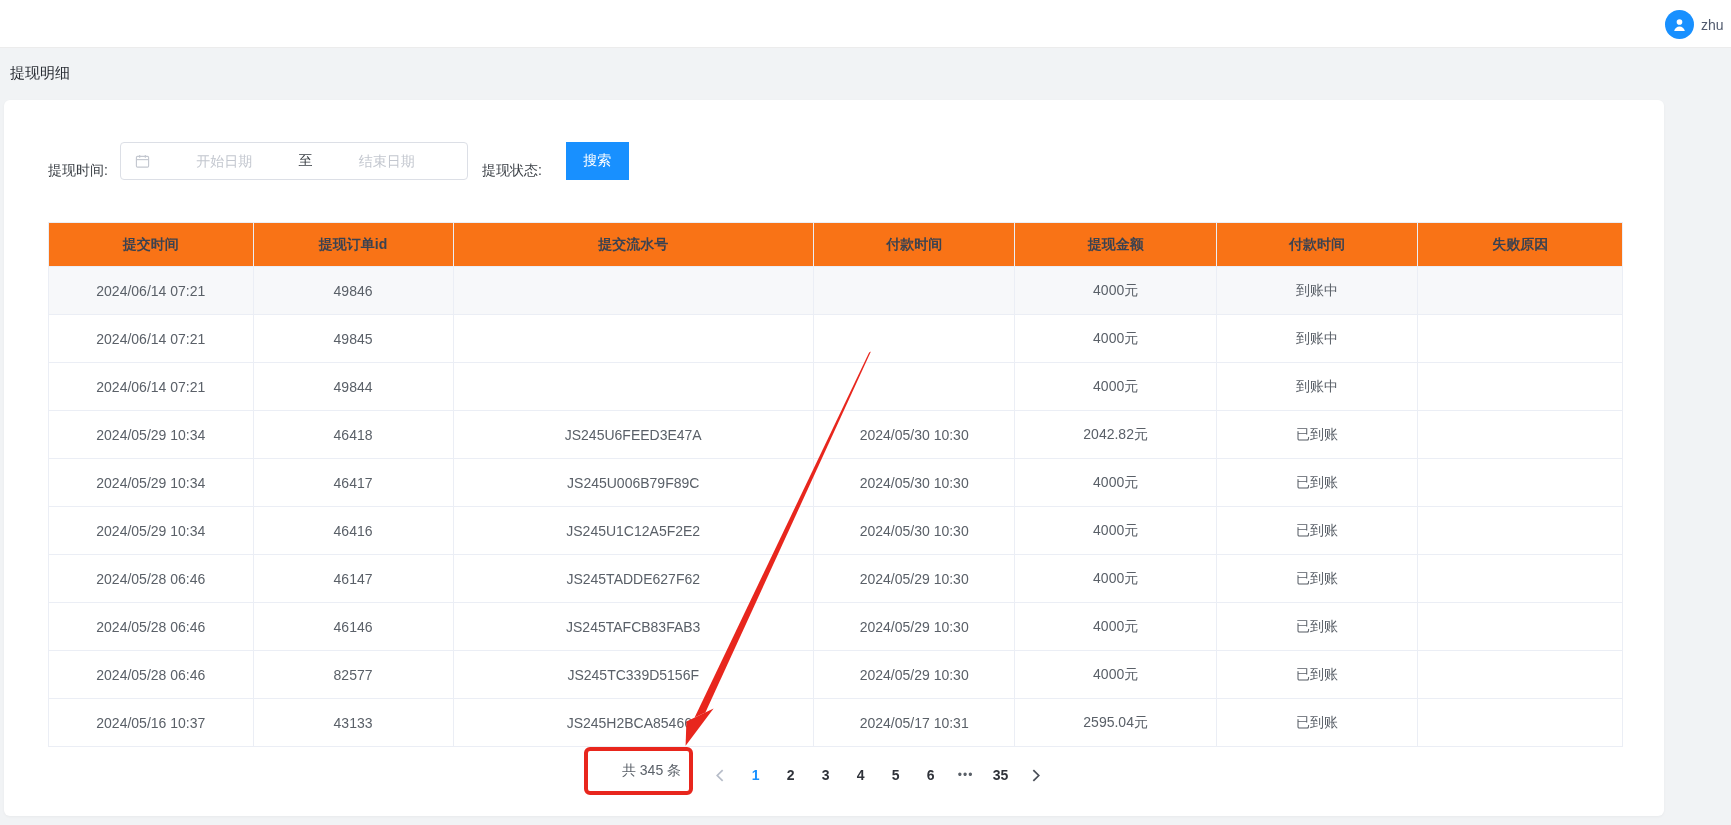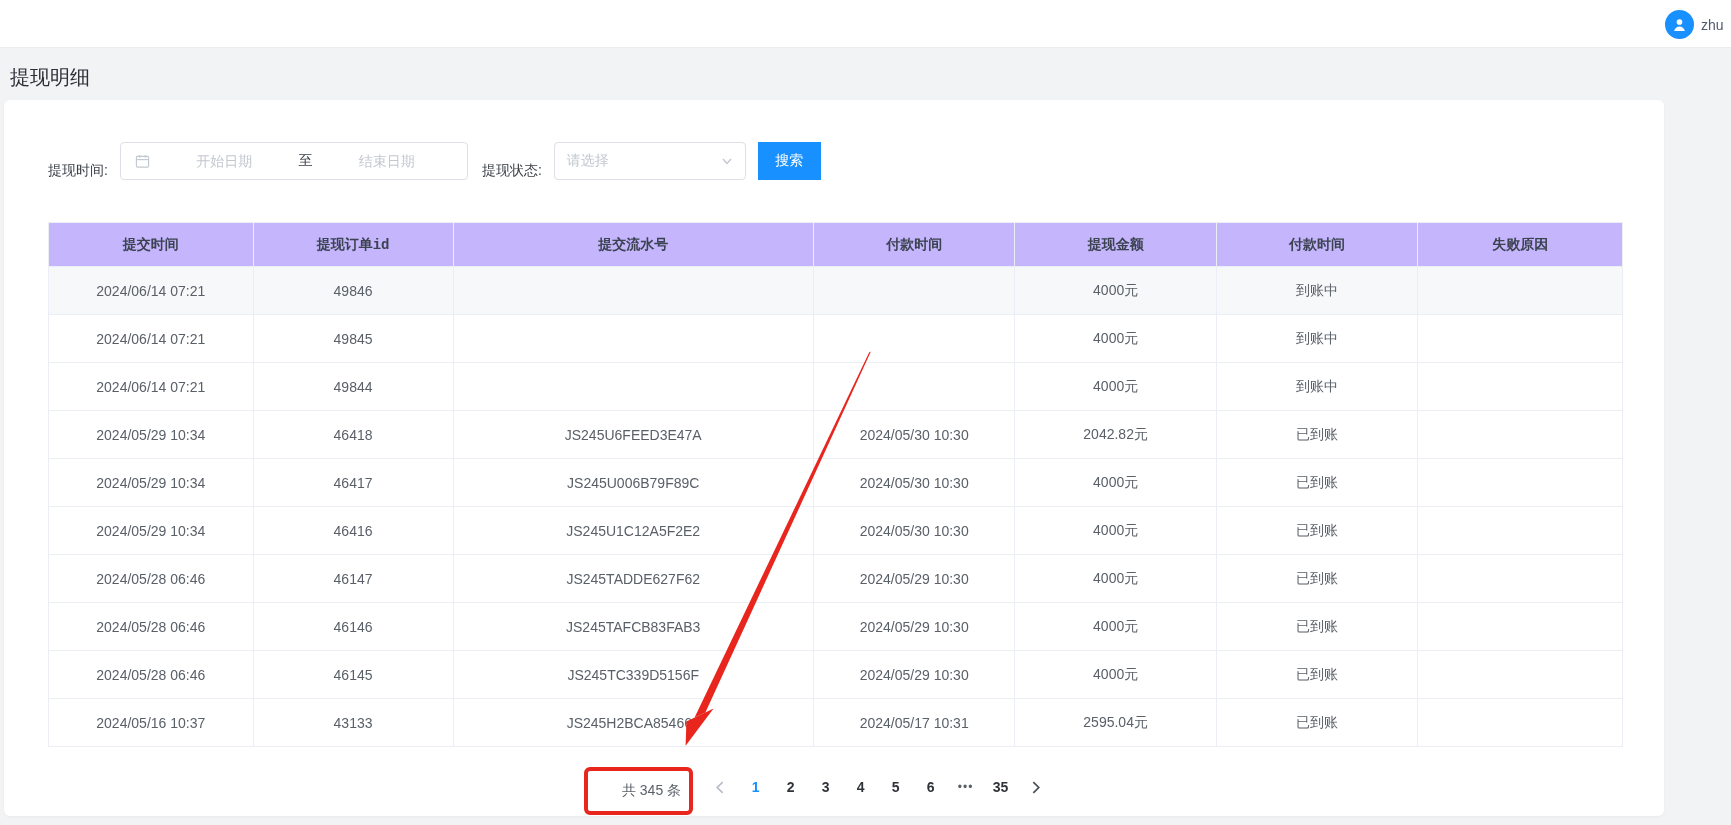--- a/index.html
+++ b/index.html
@@ -18,21 +18,21 @@
     position: absolute; top: 10px; left: 1665px;
     display: flex; align-items: center; gap: 7px; white-space: nowrap; text-align: right;
   }
   .avatar {
     width: 29px; height: 29px; border-radius: 50%;
     background: #1890ff; display: flex; align-items: center; justify-content: center;
     flex: 0 0 auto;
   }
   .username { font-size: 14px; color: #515a6e; }
   .page-title {
-    font-size: 20px; color: #2b2f36; font-weight: 500;
+    font-size: 15px; color: #2b2f36; font-weight: 500;
     margin: 16px 0 0 10px;
   }
   .card {
     position: absolute; left: 4px; top: 100px; width: 1660px; height: 716px;
     background: #ffffff; border-radius: 6px;
     box-shadow: 0 1px 3px rgba(0,0,0,0.04);
   }
   
   .filter-row { display: flex; align-items: flex-end; margin: 42px 0 0 44px; font-size: 14px; }
   .filter-label { color: #3a3f45; margin-right: 12px; }
@@ -63,28 +63,28 @@
   
   table.data-table {
     width: 1575px; margin: 42px 0 0 44px;
     border-collapse: collapse; font-size: 14px; table-layout: fixed;
   }
   .data-table th, .data-table td {
     border: 1px solid #ebeef5; text-align: center; padding: 0 6px;
     overflow: hidden; white-space: nowrap;
   }
   .data-table th {
-    height: 44px; background: #c4b5fd; color: #3b4250; font-weight: 700; font-family: Liberation Mono, monospace;
+    height: 44px; background: #f97316; color: #3b4250; font-weight: 700;
   }
   .data-table td { height: 48px; color: #5a6068; background: #fff; }
   .data-table tbody tr:first-child td { background: #f7f8fa; }
   
   .pagination {
     width: 1575px; margin: 13px 0 0 44px;
-    display: flex; align-items: flex-end; justify-content: center;
+    display: flex; align-items: flex-start; justify-content: center;
     font-size: 14px; height: 42px;
   }
   .total-wrap { position: relative; margin-right: 18px; padding: 2px 4px; }
   .total-text { color: #5a6068; }
   .red-box {
     position: absolute; left: -34px; top: -13px; right: -8px; bottom: -13px;
     border: 4px solid #e8261d; border-radius: 6px; pointer-events: none;
   }
   .pager { display: flex; align-items: center; list-style: none; }
   .pager li, .page-nav {
@@ -130,26 +130,20 @@
           <line x1="1.5" y1="6" x2="14.5" y2="6"></line>
           <line x1="5" y1="1" x2="5" y2="4"></line>
           <line x1="11" y1="1" x2="11" y2="4"></line>
         </svg>
       </span>
       <input type="text" placeholder="开始日期" style="">
       <span class="range-sep">至</span>
       <input type="text" placeholder="结束日期" style="">
     </div>
     <span class="filter-label status-label">提现状态:</span>
-    <div class="select-box">
-      <span class="select-placeholder">请选择</span>
-      <svg width="12" height="12" viewBox="0 0 12 12" fill="none" stroke="#c3c7cf" stroke-width="1.4">
-        <polyline points="2,4 6,8.5 10,4"></polyline>
-      </svg>
-    </div>
     <button class="search-btn">搜索</button>
   </div>
 
   <table class="data-table">
     <colgroup>
       <col style="width:13%">
         <col style="width:12.7%">
         <col style="width:22.9%">
       <col style="width:12.8%">
         <col style="width:12.8%">
@@ -235,21 +229,21 @@
           <td>2024/05/28 06:46</td>
           <td>46146</td>
           <td>JS245TAFCB83FAB3</td>
           <td>2024/05/29 10:30</td>
           <td>4000元</td>
           <td>已到账</td>
           <td></td>
         </tr>
         <tr>
           <td>2024/05/28 06:46</td>
-          <td>46145</td>
+          <td>82577</td>
           <td>JS245TC339D5156F</td>
           <td>2024/05/29 10:30</td>
           <td>4000元</td>
           <td>已到账</td>
           <td></td>
         </tr>
         <tr>
           <td>2024/05/16 10:37</td>
           <td>43133</td>
           <td>JS245H2BCA854660</td>

